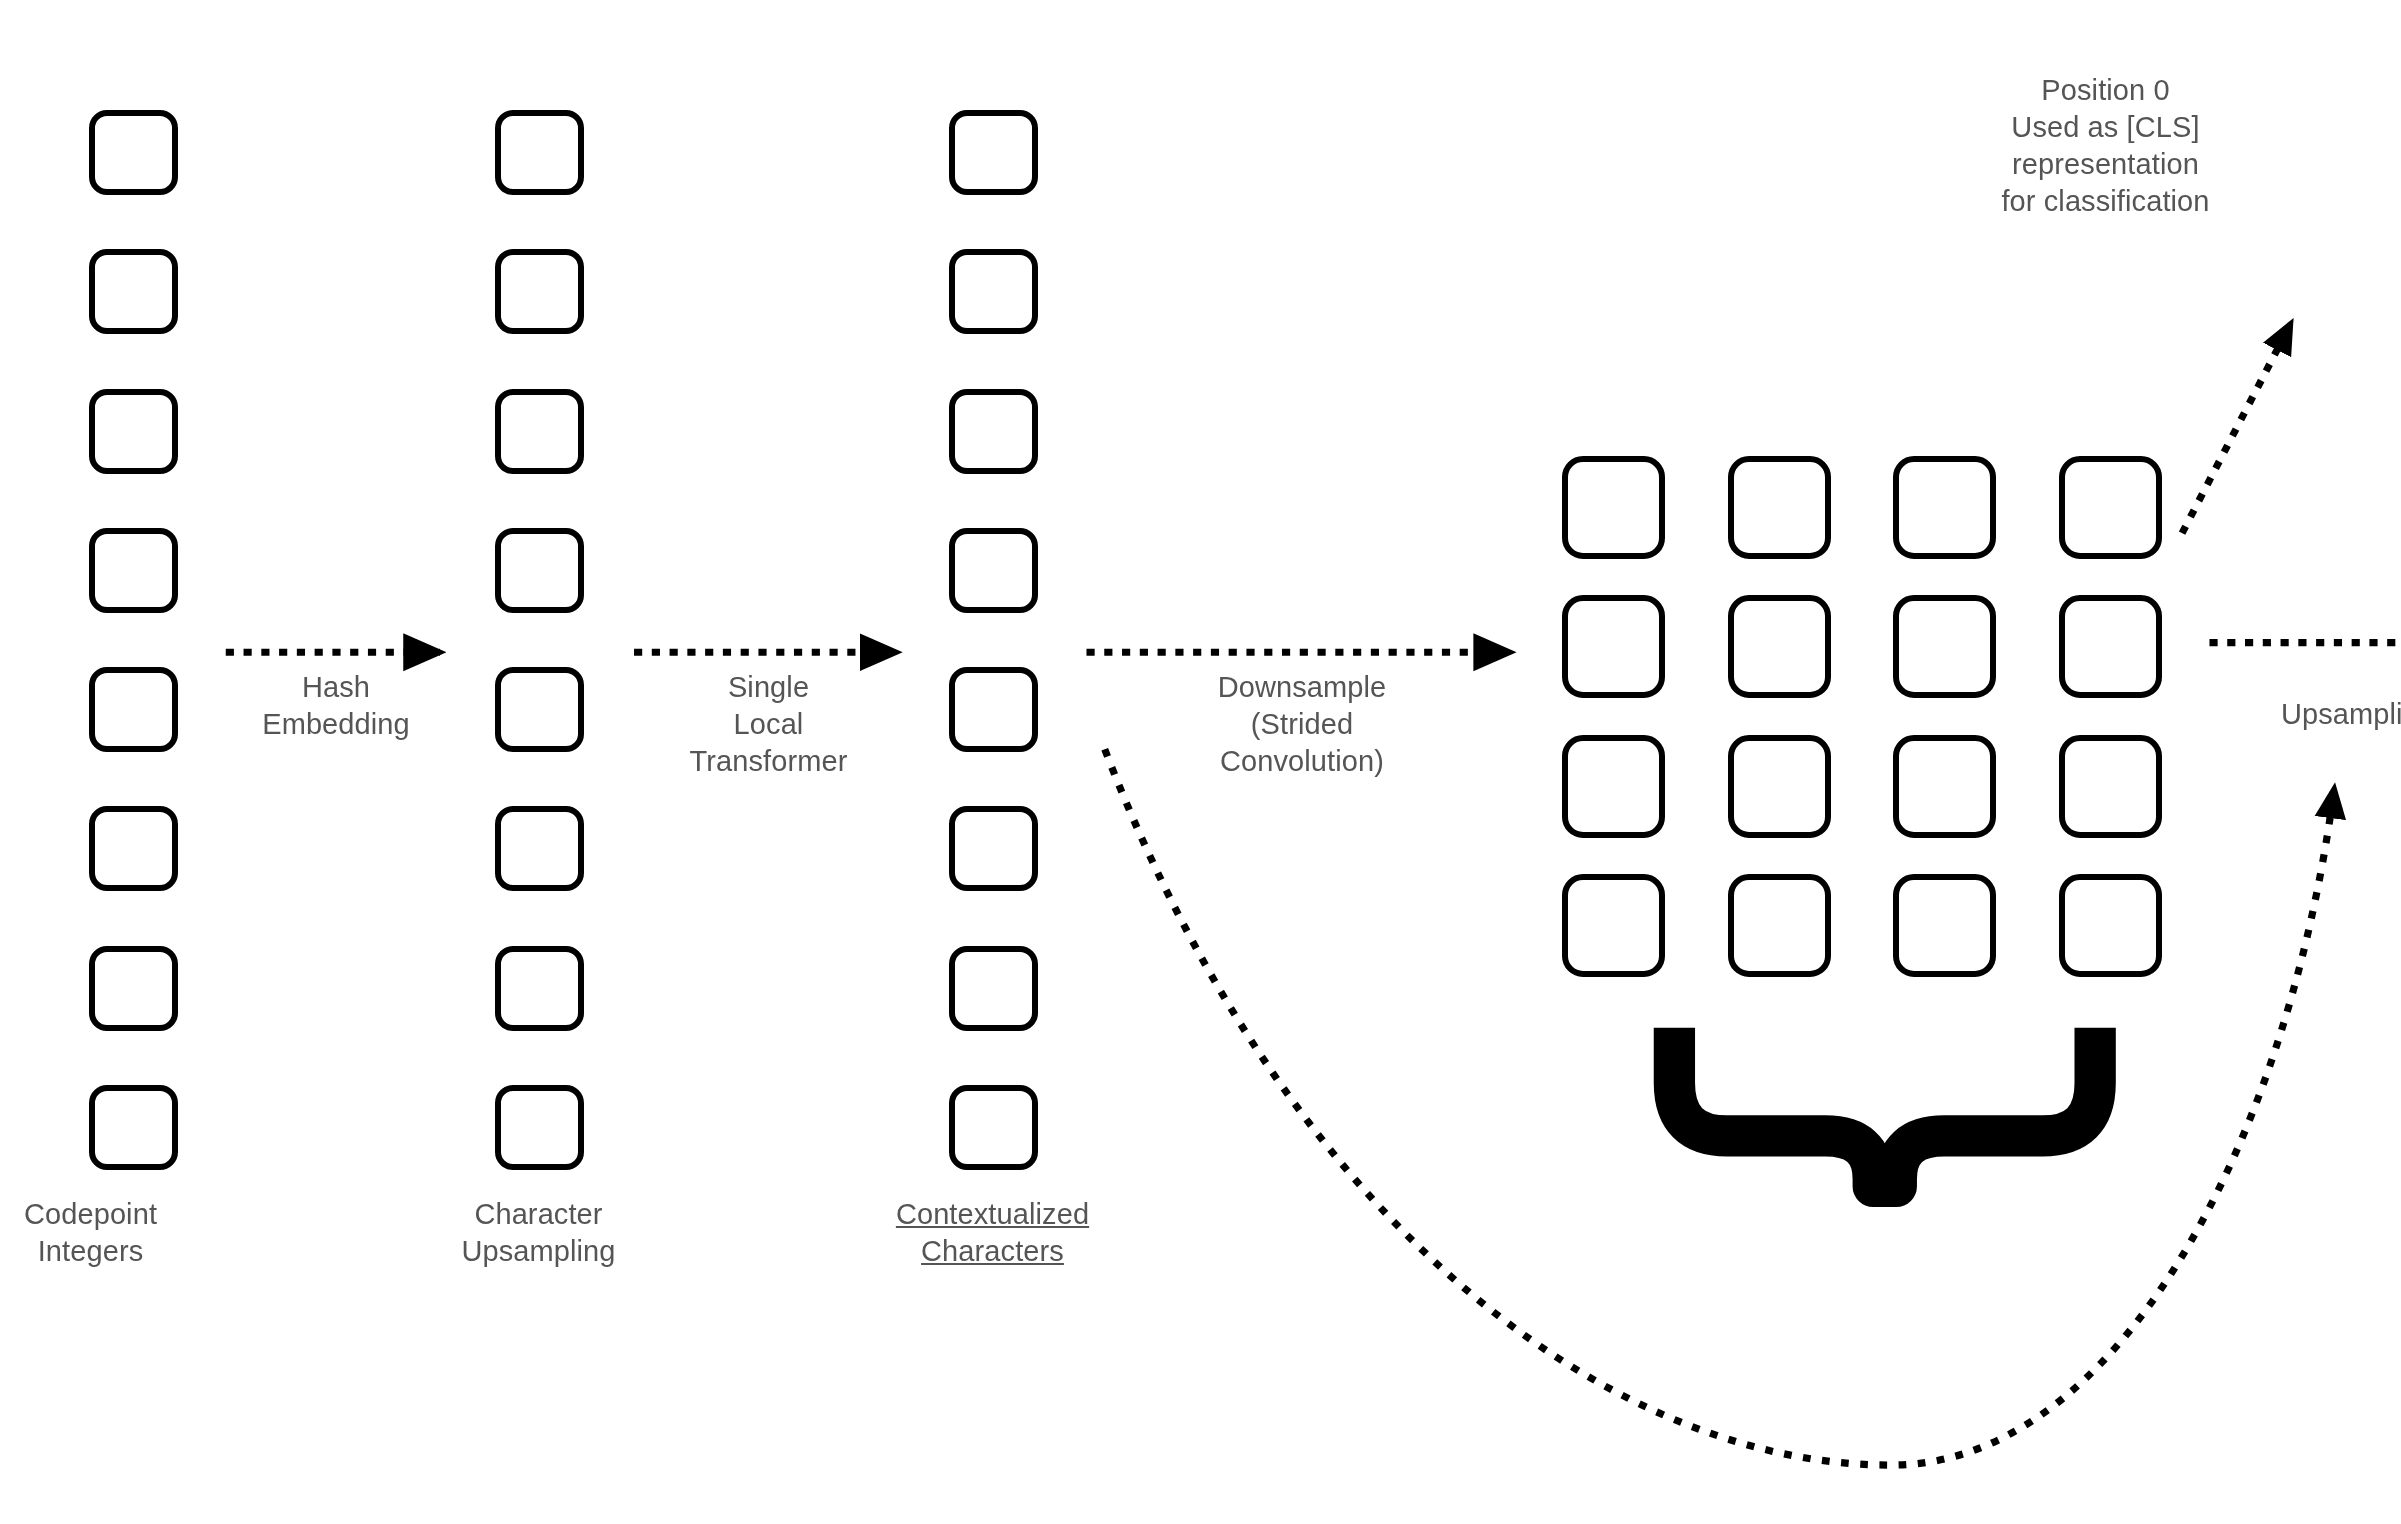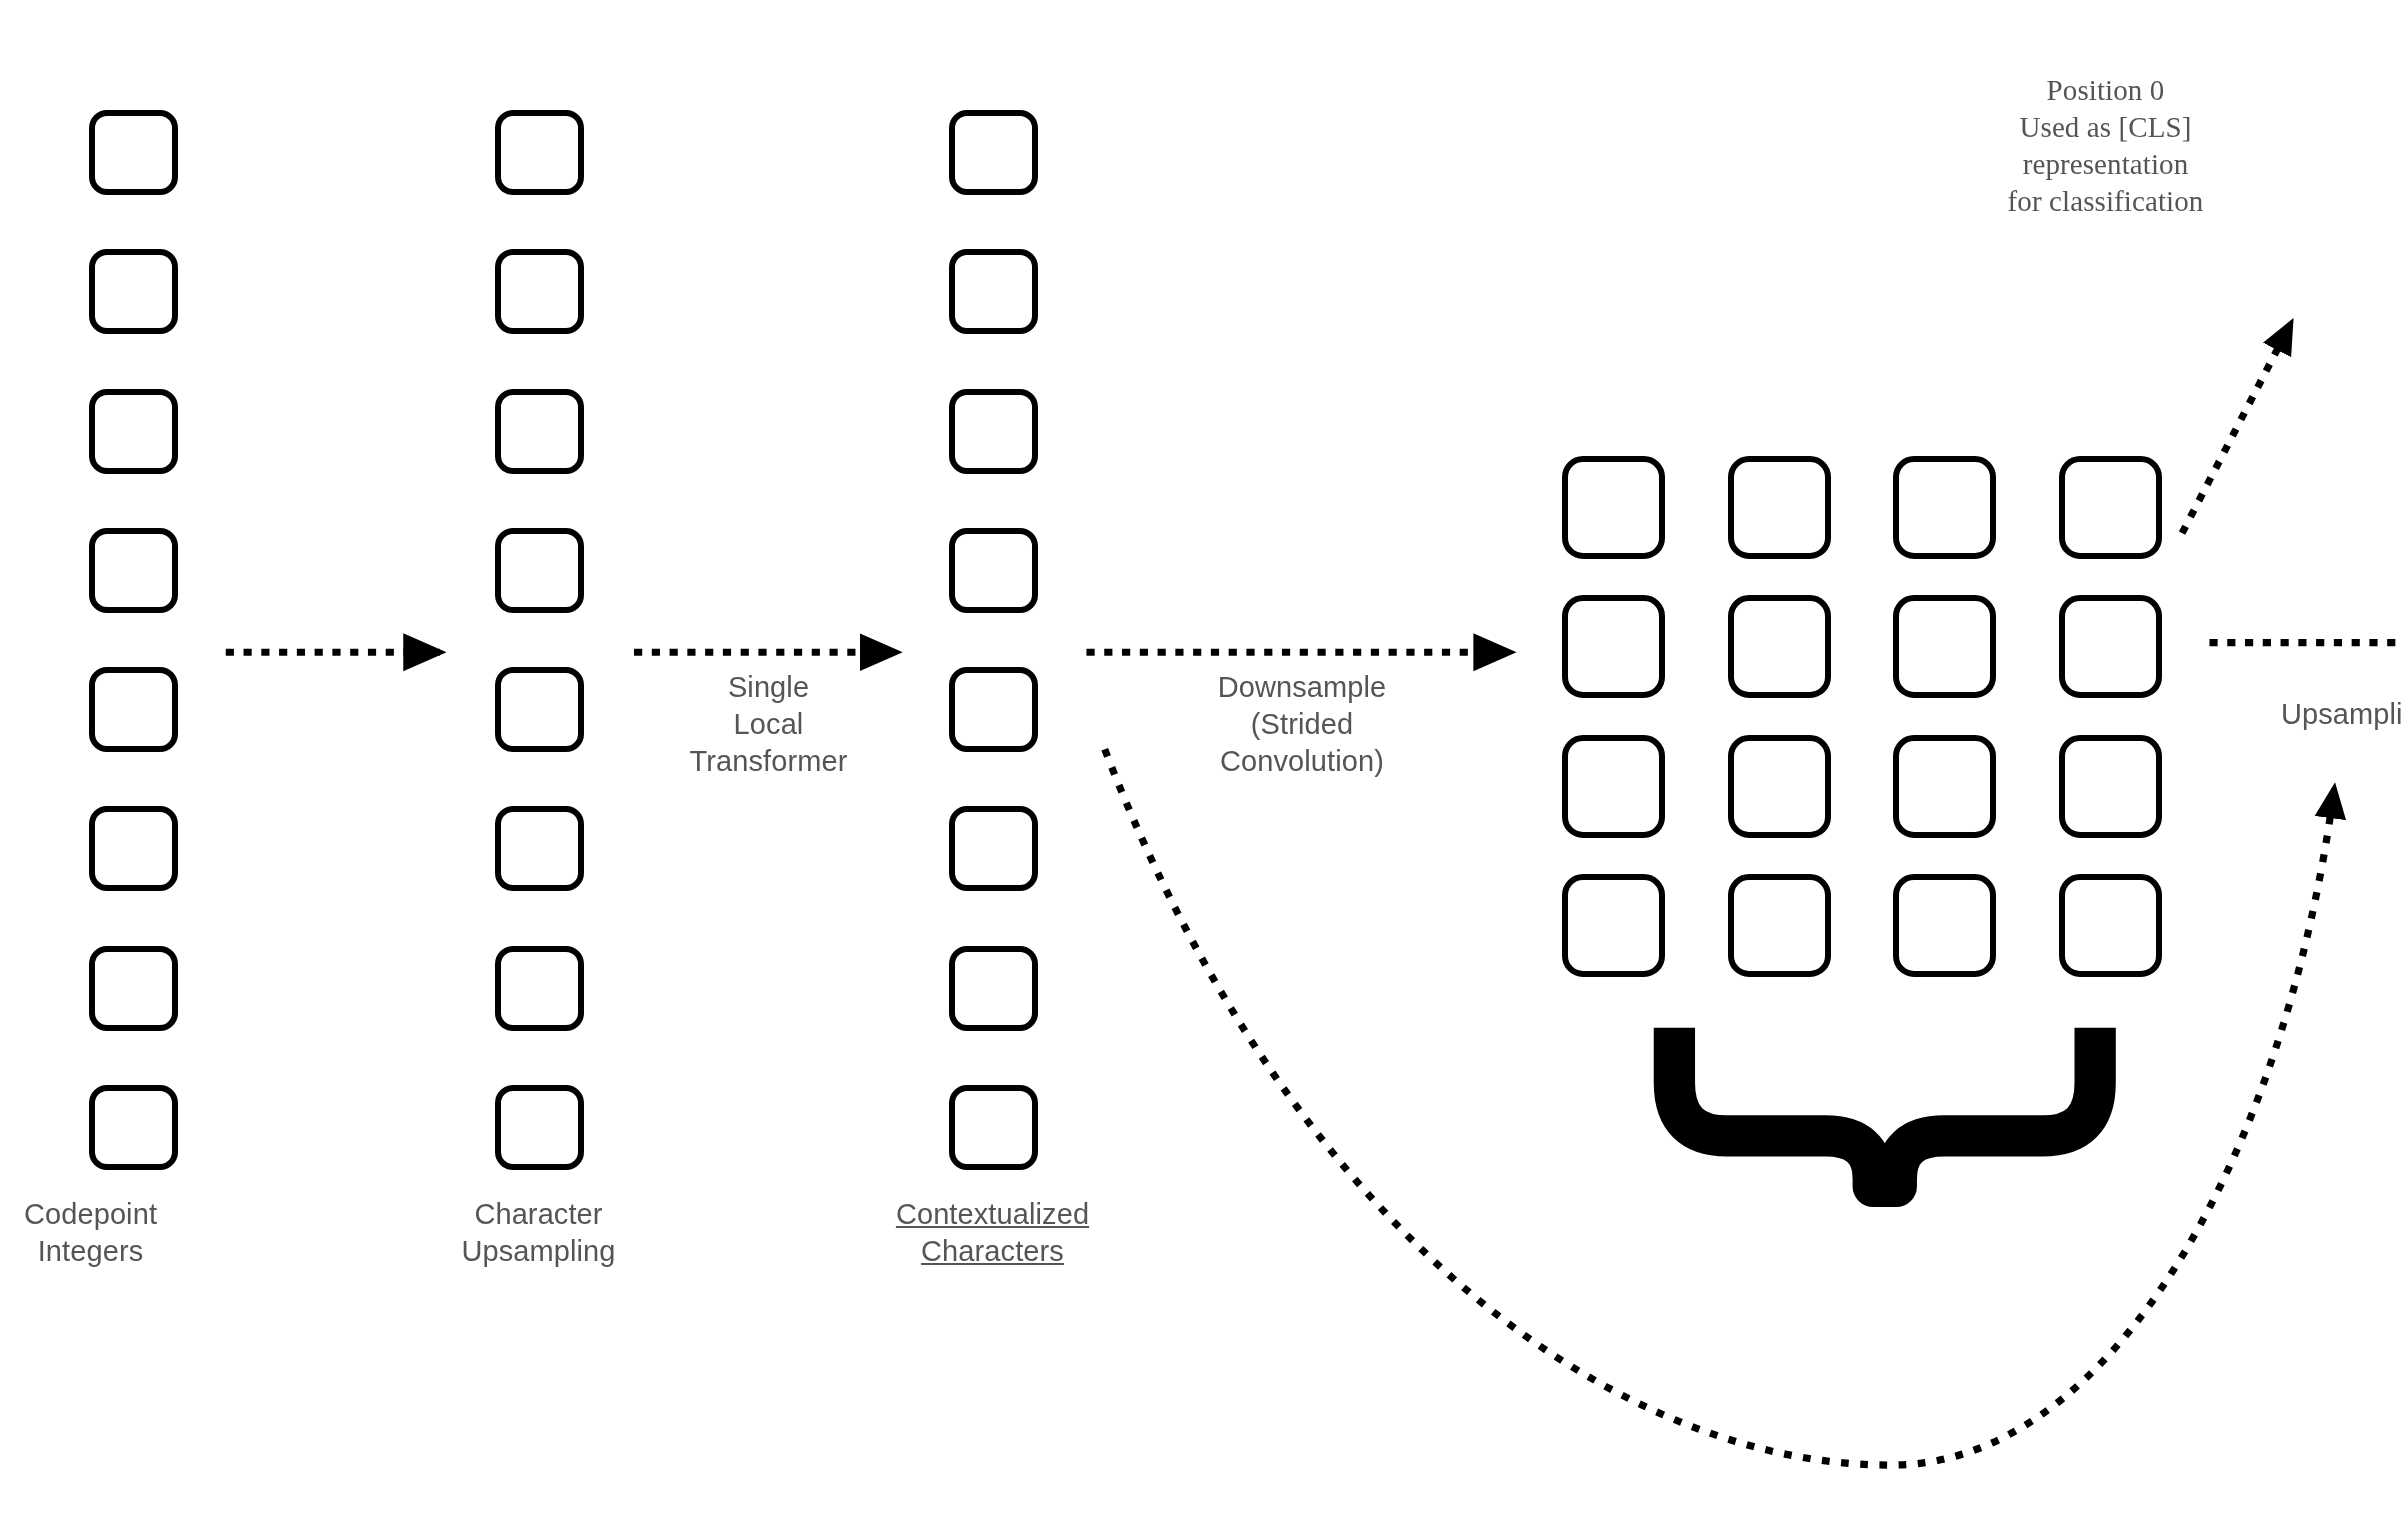--- a/index.html
+++ b/index.html
@@ -32,21 +32,21 @@
   .lbl{
     position:absolute;
     color:#555555;
     text-align:center;
     line-height:1.28;
     white-space:pre-line;
     letter-spacing:0.1px;
   }
   .col-label{font-size:29px;}
   .arrow-label{font-size:29px;}
-  .note-label{font-size:29px;font-family:Liberation Serif, serif;}
+  .note-label{font-size:29px;}
   .stack-label{font-size:29px;}
   svg.overlay{
     position:absolute;left:0;top:0;
     width:3307px;height:1525px;
     pointer-events:none;
   }
 </style>
 </head>
 <body>
 
@@ -145,20 +145,22 @@
 
     <div class="gcell" style="left:0px;top:418px;width:103px;height:103px;"></div>
     <div class="gcell" style="left:166px;top:418px;width:103px;height:103px;"></div>
     <div class="gcell" style="left:331px;top:418px;width:103px;height:103px;"></div>
     <div class="gcell" style="left:497px;top:418px;width:103px;height:103px;"></div>
   </div>
 
   <div class="lbl col-label" style="left:2377px;top:1205px;width:442px;">Concatenated
 Representations</div>
 
+  <div class="lbl arrow-label" style="left:211px;top:669px;width:250px;">Hash
+Embedding</div>
 
   <div class="lbl arrow-label" style="left:1081px;top:669px;width:442px;">Downsample
 (Strided
 Convolution)</div>
 
   <div class="lbl arrow-label" style="left:629px;top:669px;width:279px;">Single
 Local
 Transformer</div>
 
   <div class="lbl arrow-label" style="left:2185px;top:696px;width:346px;">Upsampling</div>

